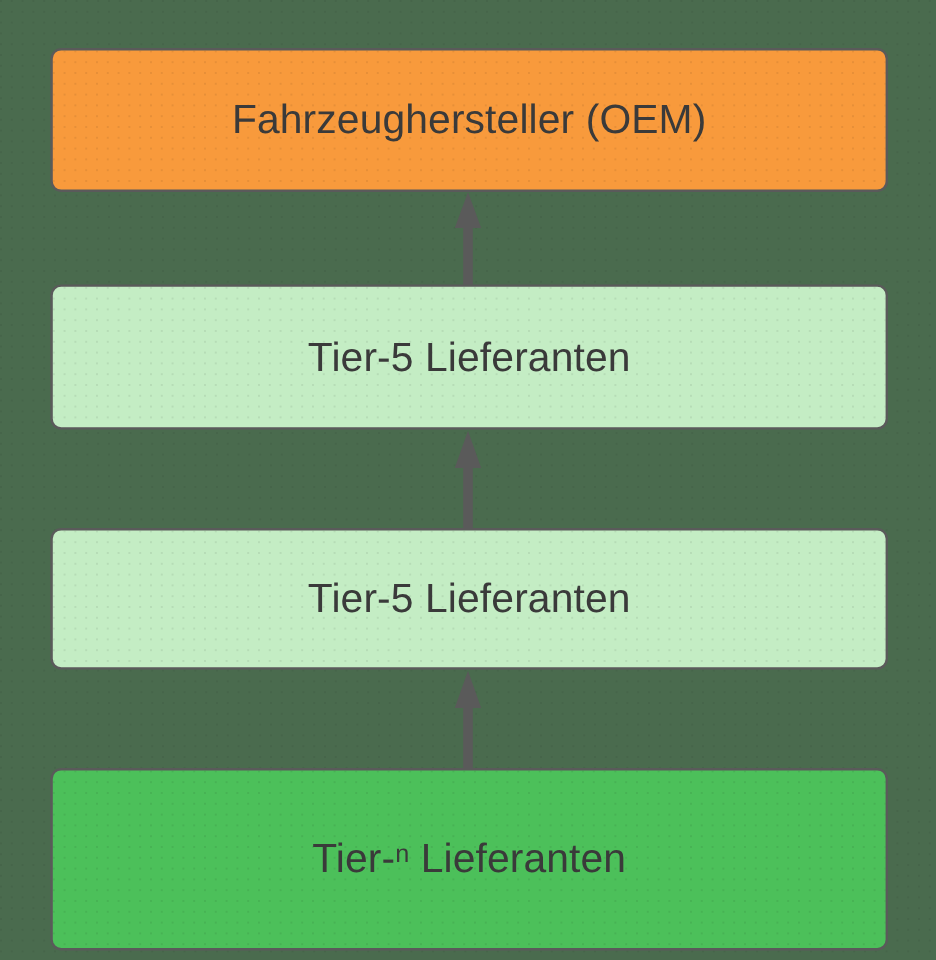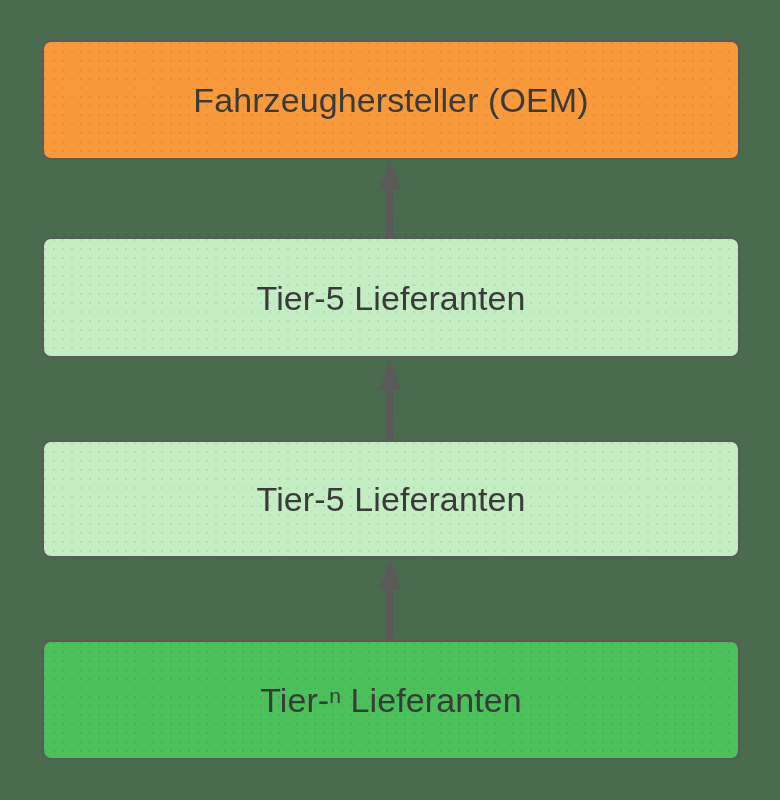--- a/index.html
+++ b/index.html
@@ -52,21 +52,21 @@
     font-size: 0.62em;
     vertical-align: baseline;
     position: relative;
     top: -0.42em;
     letter-spacing: 0;
   }
 
   #node-oem    { top: 40px;  height: 120px; background-color: #f89a3c; }
   #node-tier1  { top: 237px; height: 121px; background-color: #c4edc4; }
   #node-tier2  { top: 440px; height: 118px; background-color: #c4edc4; }
-  #node-tiern  { top: 640px; height: 120px; background-color: #4cc05a; }
+  #node-tiern  { top: 640px; height: 152px; background-color: #4cc05a; }
 
   
   .arrow {
     position: absolute;
     left: 376px;
     width: 28px;
   }
   .arrow svg { display: block; width: 28px; height: 100%; }
 
   #arrow-tier1-oem   { top: 158px; height: 82px; }

